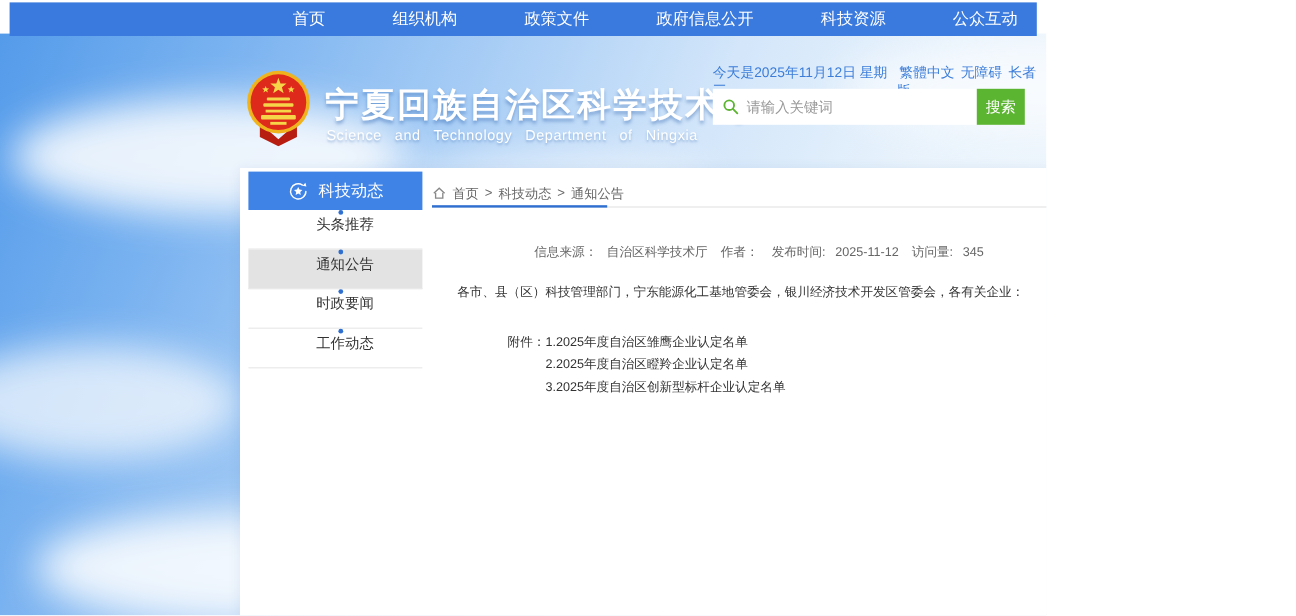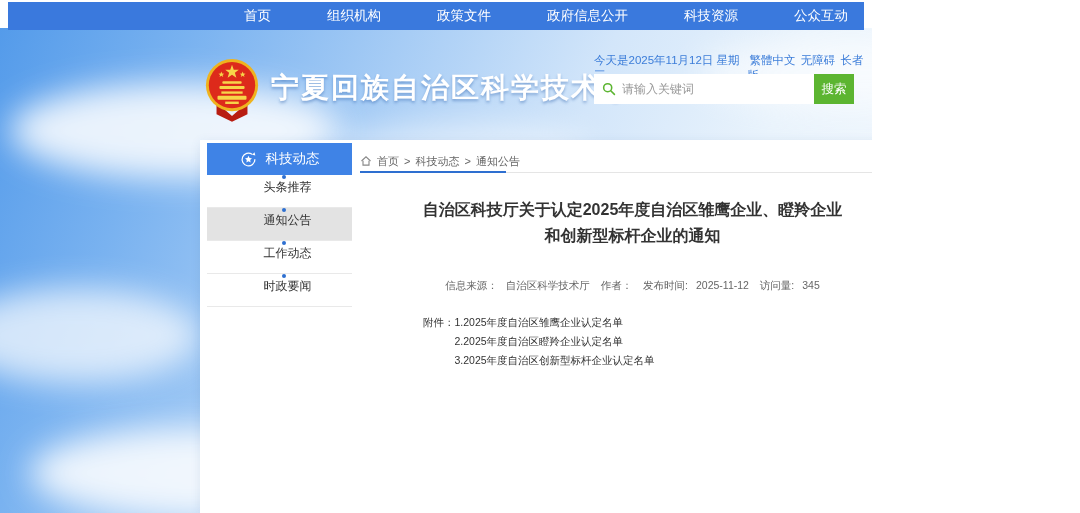--- a/index.html
+++ b/index.html
@@ -90,20 +90,21 @@
       <polygon points="19,16 19.8,18 22,18.2 20.3,19.5 20.9,21.6 19,20.4 17.1,21.6 17.7,19.5 16,18.2 18.2,18" fill="#f7d549"></polygon>
       <polygon points="41,16 41.8,18 44,18.2 42.3,19.5 42.9,21.6 41,20.4 39.1,21.6 39.7,19.5 38,18.2 40.2,18" fill="#f7d549"></polygon>
       <rect x="20" y="26" width="20" height="2.6" rx="1" fill="#f7d549"></rect>
       <rect x="17" y="31" width="26" height="3" rx="1" fill="#f7d549"></rect>
       <rect x="19" y="36.5" width="22" height="2.4" fill="#f7d549"></rect>
       <rect x="15" y="41" width="30" height="4" rx="1" fill="#f7d549"></rect>
       <rect x="23" y="47" width="14" height="2.5" fill="#f7d549"></rect>
     </svg>
   </div>
   <div class="site-title">宁夏回族自治区科学技术厅</div>
+  <div class="site-sub">Science and Technology Department of Ningxia</div>
 
   <div class="util-row">
     <span>今天是2025年11月12日 星期三</span>
     <span class="util-links">
       <span>繁體中文</span>
       <span>无障碍</span>
       <span>长者版</span>
     </span>
   </div>
 
@@ -136,25 +137,25 @@
       <div class="sidebar-item">
         <span class="dot"></span>
         <span>头条推荐</span>
       </div>
       <div class="sidebar-item active">
         <span class="dot"></span>
         <span>通知公告</span>
       </div>
       <div class="sidebar-item">
         <span class="dot"></span>
-        <span>工作动态</span>
+        <span>时政要闻</span>
       </div>
       <div class="sidebar-item">
         <span class="dot"></span>
-        <span>时政要闻</span>
+        <span>工作动态</span>
       </div>
     </div>
 
     <div class="article">
       <div class="crumbs">
         <span style="display:flex;">
           <svg width="12" height="12" viewBox="0 0 16 16">
             <path d="M2 8 L8 2.5 L14 8" fill="none" stroke="#888" stroke-width="1.5"></path>
             <path d="M4 7.5 V13.5 H12 V7.5" fill="none" stroke="#888" stroke-width="1.5"></path>
           </svg>
@@ -162,33 +163,30 @@
         <span class="crumb">首页</span>
         <span>&gt;</span>
         <span class="crumb">科技动态</span>
         <span>&gt;</span>
         <span class="crumb">通知公告</span>
       </div>
       <div class="crumb-line">
         <span class="accent"></span>
       </div>
 
-      <div class="art-title">
-        <div>自治区科技厅关于认定2025年度自治区雏鹰企业、瞪羚企业</div>
-        <div>和创新型标杆企业的通知</div>
-      </div>
 
       <div class="art-meta">
         <span>信息来源：</span><span>自治区科学技术厅</span>
         <span>作者：</span>
         <span>发布时间:</span><span>2025-11-12</span>
         <span>访问量:</span><span>345</span>
       </div>
 
       <div class="art-body">
+        <p>各市、县（区）科技管理部门，宁东能源化工基地管委会，银川经济技术开发区管委会，各有关企业：</p>
       </div>
 
       <div class="attach">
         <div>附件：</div>
         <div class="attach-items">
           <div>1.2025年度自治区雏鹰企业认定名单</div>
           <div>2.2025年度自治区瞪羚企业认定名单</div>
           <div>3.2025年度自治区创新型标杆企业认定名单</div>
         </div>
       </div>

